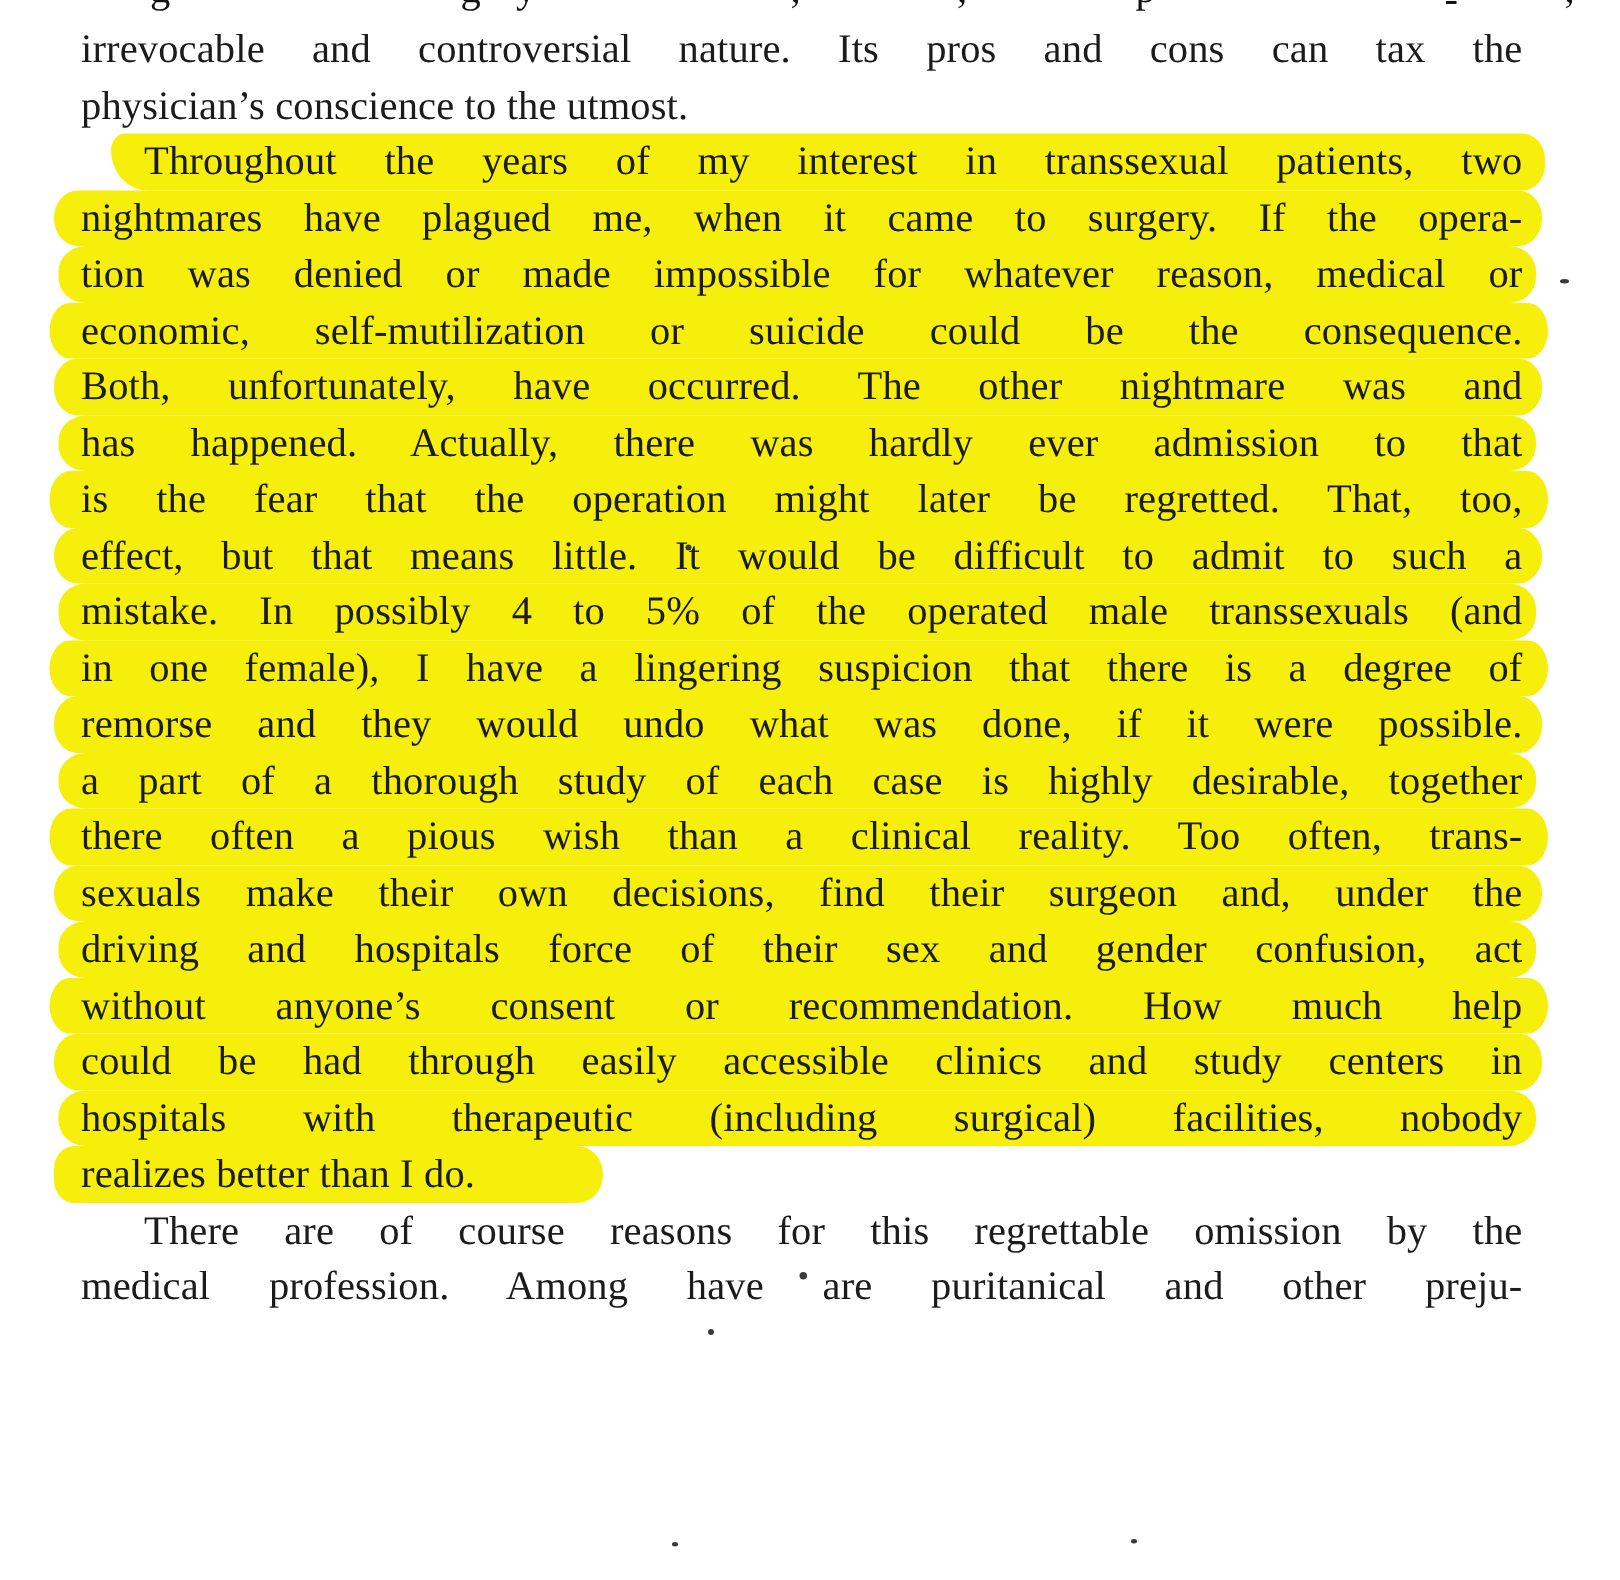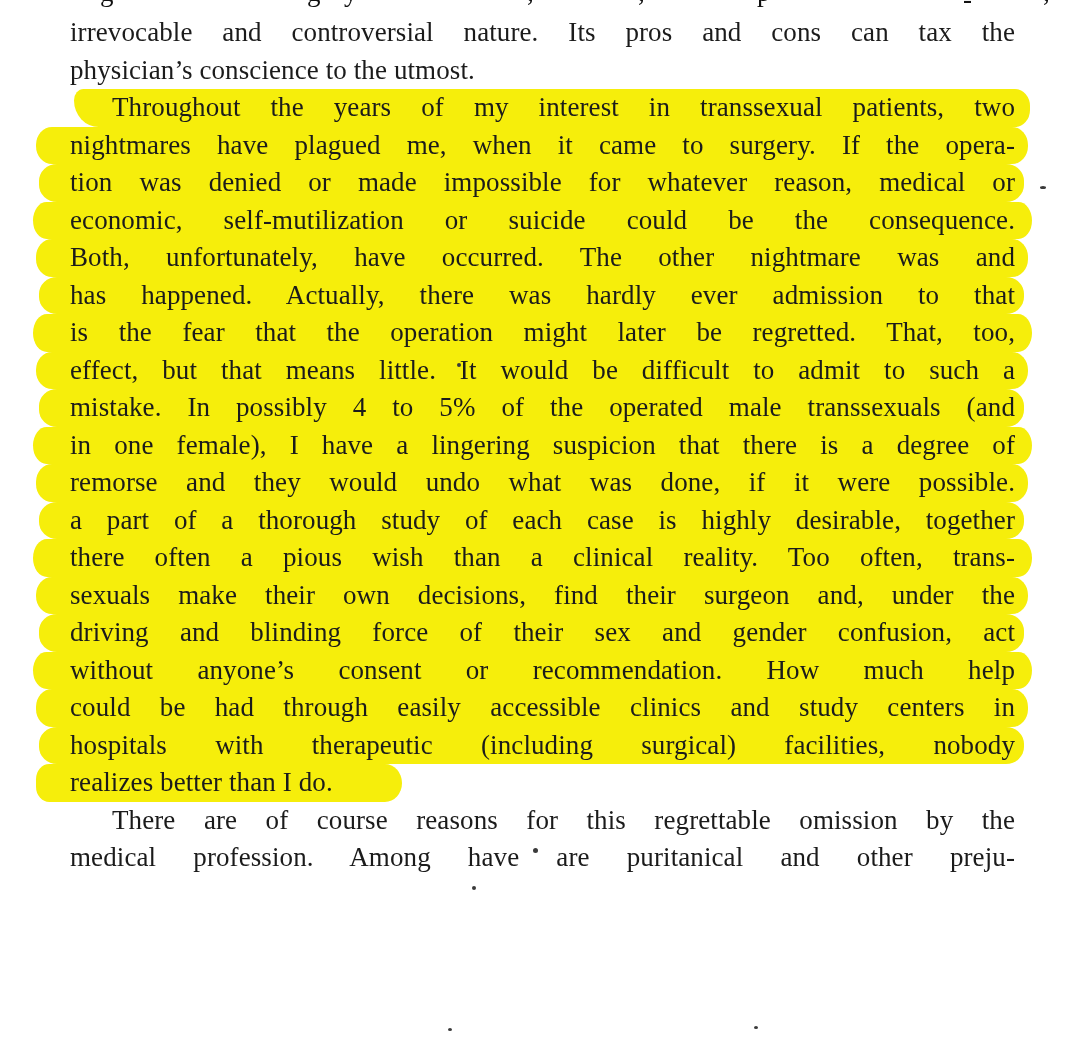--- a/index.html
+++ b/index.html
@@ -19,21 +19,21 @@
   }
   .top-strip span{
     position:absolute;top:-21px;font-size:27px;line-height:27px;color:#111;
   }
   
   .lines{
     position:absolute;top:14px;left:0;width:1080px;z-index:1;
   }
   .line{
     position:relative;height:37.5px;line-height:37.5px;
-    padding-left:70px;padding-right:65px;
+    padding-left:54px;padding-right:65px;
     font-size:27px;letter-spacing:0.1px;
     text-align:justify;text-align-last:justify;
     color:#1b1b1b;
   }
   .line .line-text{position:relative;z-index:1;}
   .line.no-stretch{text-align-last:left;}
   .line.indent{text-indent:42px;}
   
   .line.hl::before{
     content:"";position:absolute;top:0;bottom:0;left:36px;right:52px;
@@ -80,21 +80,21 @@
       <div class="line hl"><span class="line-text">Both, unfortunately, have occurred. The other nightmare was and</span></div>
       <div class="line hl"><span class="line-text">has happened. Actually, there was hardly ever admission to that</span></div>
       <div class="line hl"><span class="line-text">is the fear that the operation might later be regretted. That, too,</span></div>
       <div class="line hl"><span class="line-text">effect, but that means little. It would be difficult to admit to such a</span></div>
       <div class="line hl"><span class="line-text">mistake. In possibly 4 to 5% of the operated male transsexuals (and</span></div>
       <div class="line hl"><span class="line-text">in one female), I have a lingering suspicion that there is a degree of</span></div>
       <div class="line hl"><span class="line-text">remorse and they would undo what was done, if it were possible.</span></div>
       <div class="line hl"><span class="line-text">a part of a thorough study of each case is highly desirable, together</span></div>
       <div class="line hl"><span class="line-text">there often a pious wish than a clinical reality. Too often, trans-</span></div>
       <div class="line hl"><span class="line-text">sexuals make their own decisions, find their surgeon and, under the</span></div>
-      <div class="line hl"><span class="line-text">driving and blinding force of their sex and gender confusion, act</span></div>
+      <div class="line hl"><span class="line-text">driving and hospitals force of their sex and gender confusion, act</span></div>
       <div class="line hl"><span class="line-text">without anyone’s consent or recommendation. How much help</span></div>
       <div class="line hl"><span class="line-text">could be had through easily accessible clinics and study centers in</span></div>
       <div class="line hl"><span class="line-text">hospitals with therapeutic (including surgical) facilities, nobody</span></div>
       <div class="line hl hl-last no-stretch"><span class="line-text">realizes better than I do.</span></div>
       <div class="line indent"><span class="line-text">There are of course reasons for this regrettable omission by the</span></div>
       <div class="line"><span class="line-text">medical profession. Among have are puritanical and other preju-</span></div>
     </div>
 <div class="speck" style="left: 1040px; top: 186px; width: 6px; height: 3px;"></div>
     <div class="speck" style="left: 457px; top: 363px; width: 4px; height: 4px;"></div>
     <div class="speck" style="left: 533px; top: 848px; width: 5px; height: 5px;"></div>

